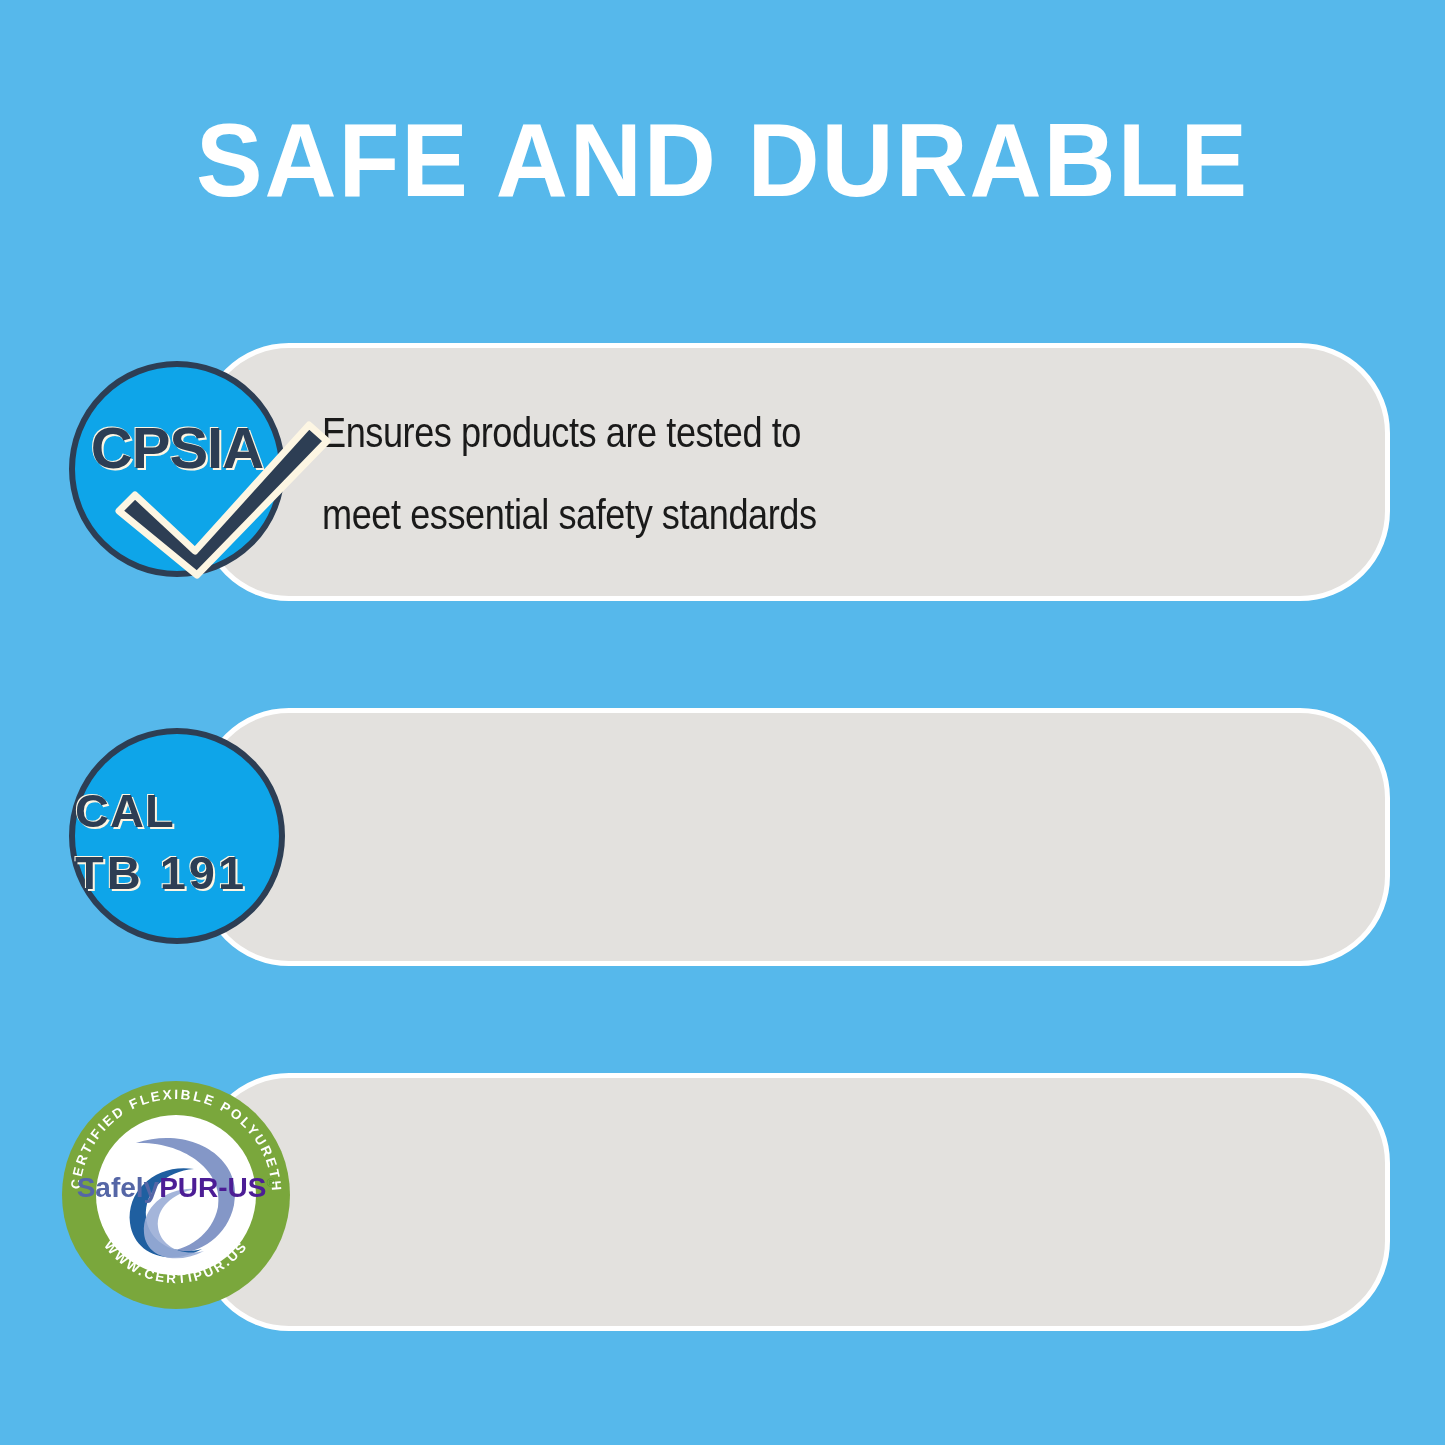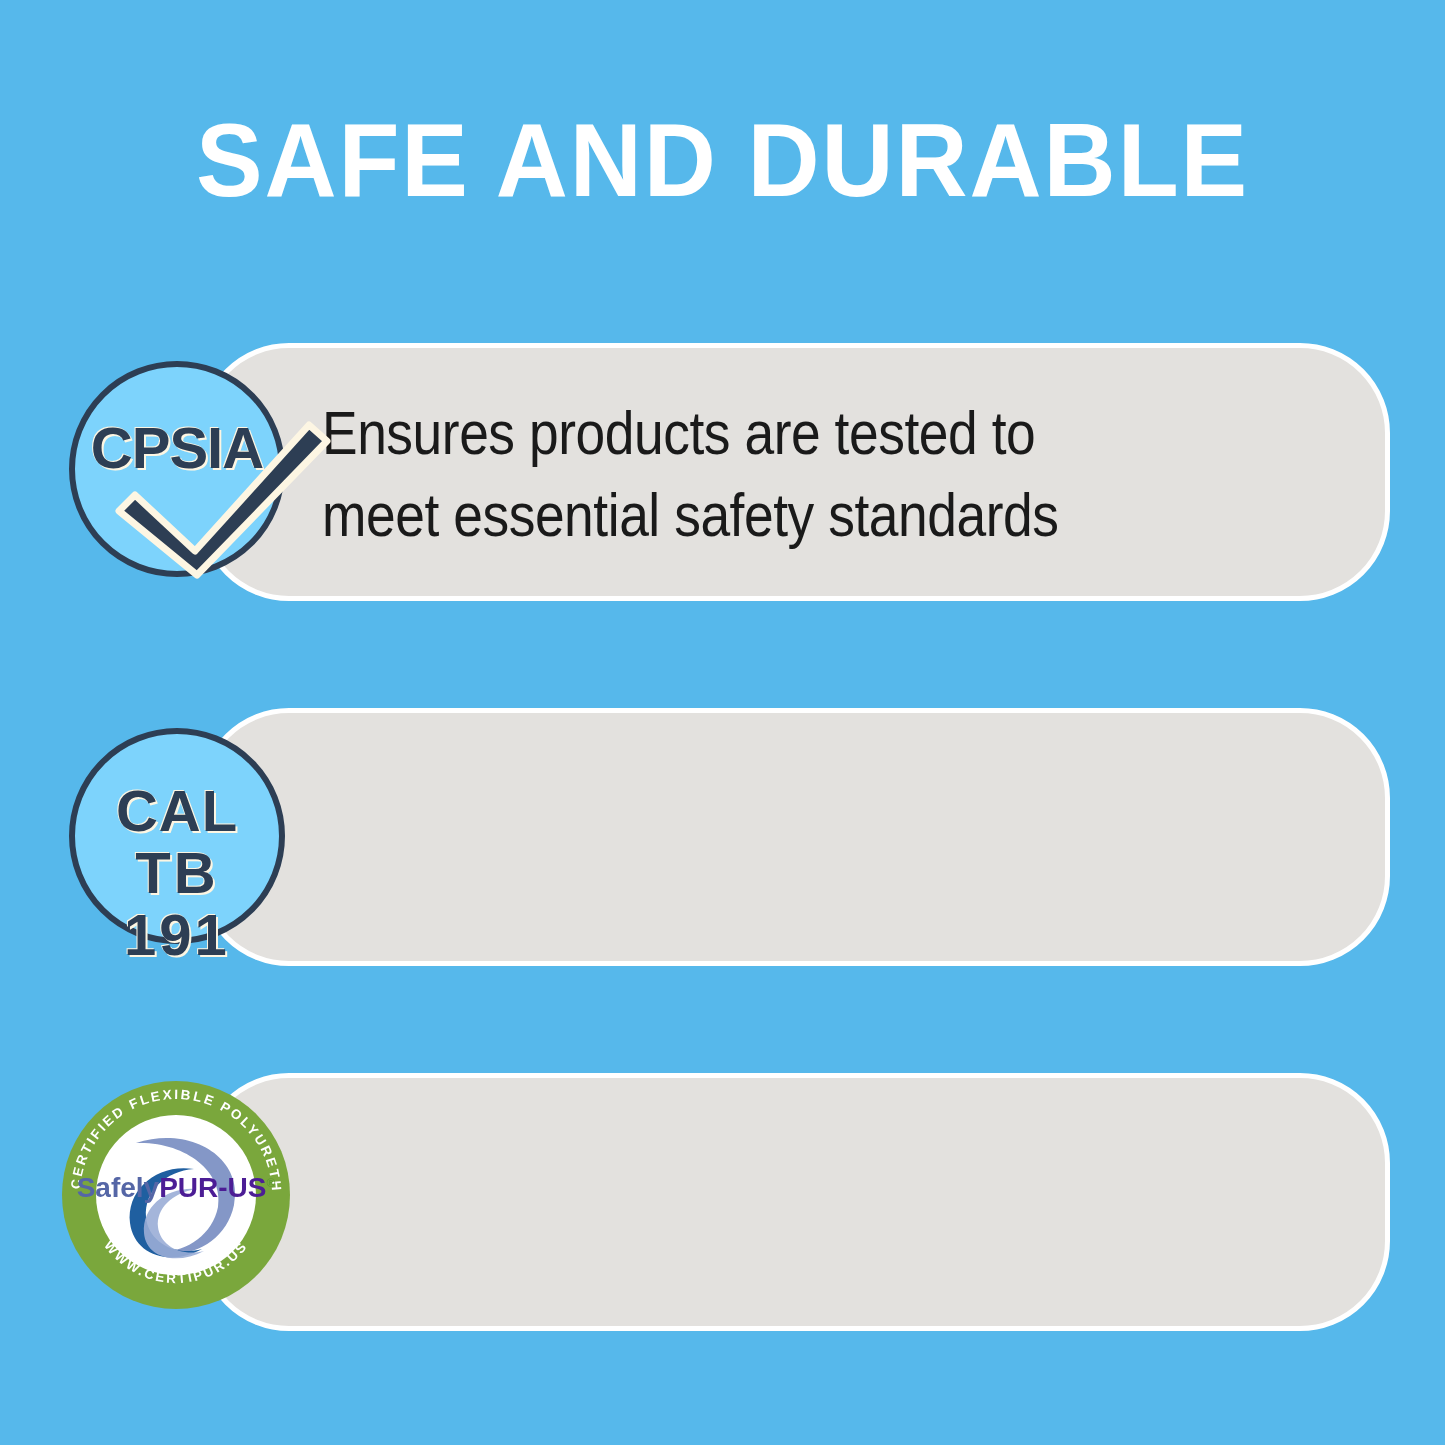--- a/index.html
+++ b/index.html
@@ -56,39 +56,39 @@
   }
 
   .card-text {
     position: absolute;
     left: 322px;
     top: 50%;
     transform: translateY(-50%);
     width: 1030px;
     color: #1a1a1a;
     font-family: "Liberation Sans", sans-serif;
-    font-size: 62px;
+    font-size: 42px;
     line-height: 82px;
     letter-spacing: -0.5px;
     font-weight: 400;
   }
   .card-text span { display: block; transform: scaleX(0.86); transform-origin: left center; }
 
   
   .badge {
     position: absolute;
     z-index: 5;
   }
 
   
   .badge-circle {
     width: 216px;
     height: 216px;
     border-radius: 50%;
-    background: #7dd3fc;
+    background: #0ea5e9;
     border: 6px solid #2d3e54;
     box-sizing: border-box;
     position: relative;
   }
 
   .badge-1 { left: 69px; top: 18px; }
   .badge-2 { left: 69px; top: 20px; }
   .badge-3 { left: 62px; top: 8px; }
 
   .cpsia-text {
@@ -104,24 +104,23 @@
     color: #2d3e54;
     letter-spacing: -1px;
     text-shadow: 2px 2px 0 #fdf6e3, -1px -1px 0 #fdf6e3;
     z-index: 3;
   }
 
   .cal-text {
     position: absolute;
     left: 0; right: 0;
     top: 46px;
-    text-align: center;
-    font-family: "Liberation Sans", sans-serif;
-    font-weight: bold;
-    font-size: 58px;
+    font-family: "Liberation Sans", sans-serif;
+    font-weight: bold;
+    font-size: 47px;
     line-height: 62px;
     color: #2d3e54;
     letter-spacing: 1px;
     text-shadow: 2px 2px 0 #fdf6e3, -1px -1px 0 #fdf6e3;
   }
   .cal-text .l2 { letter-spacing: 3px; }
 
   .check-svg {
     position: absolute;
     left: 28px;

